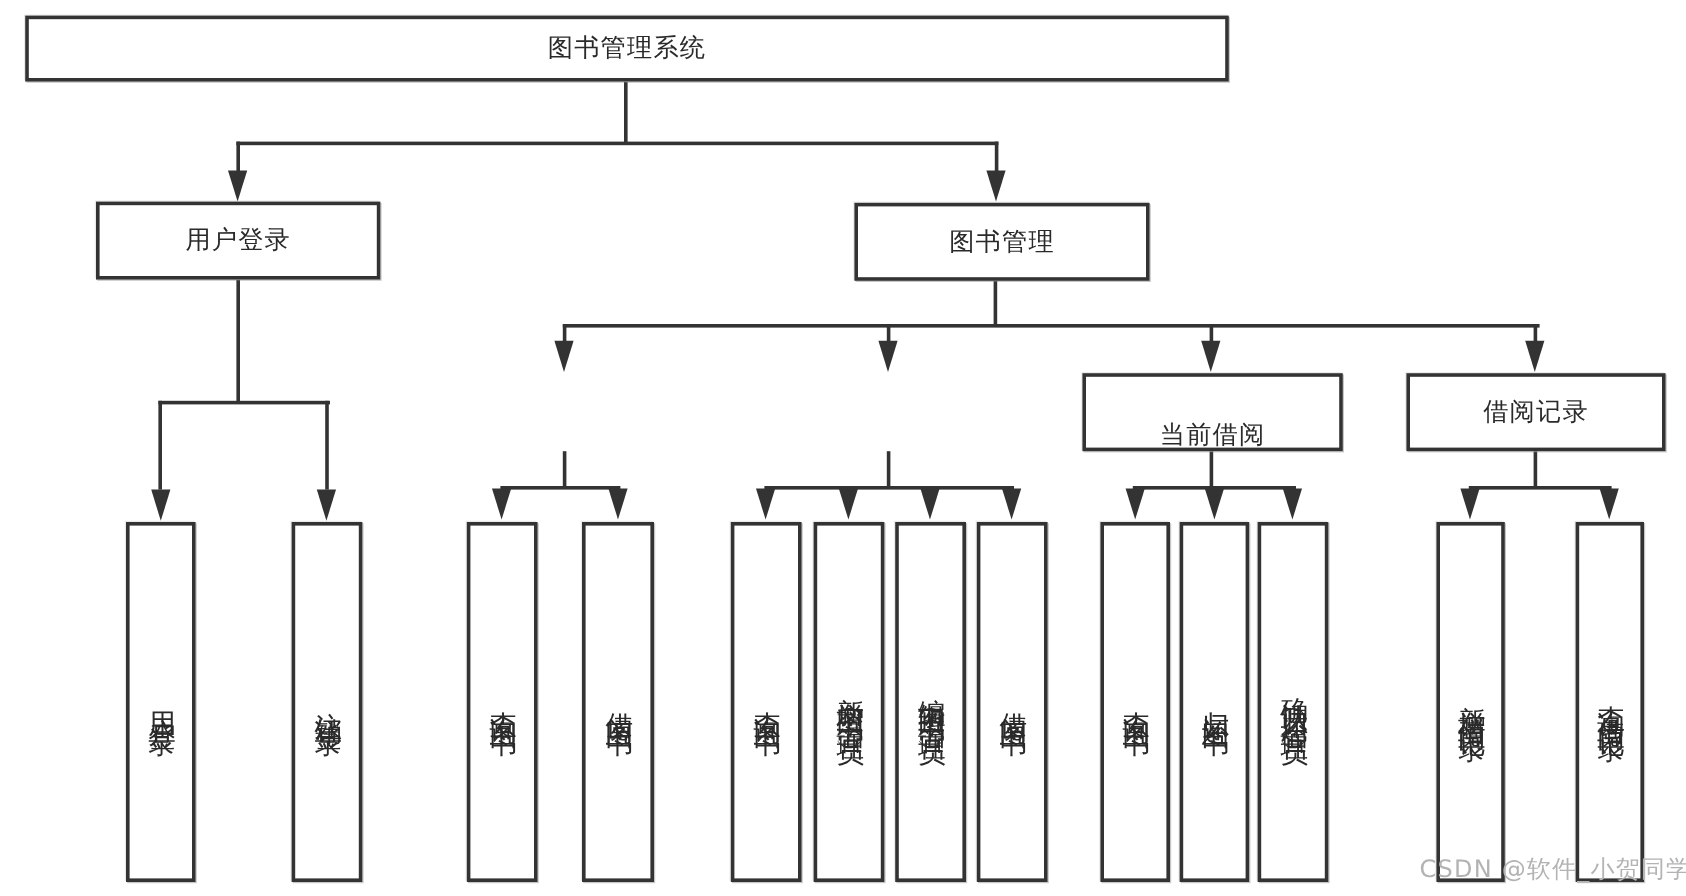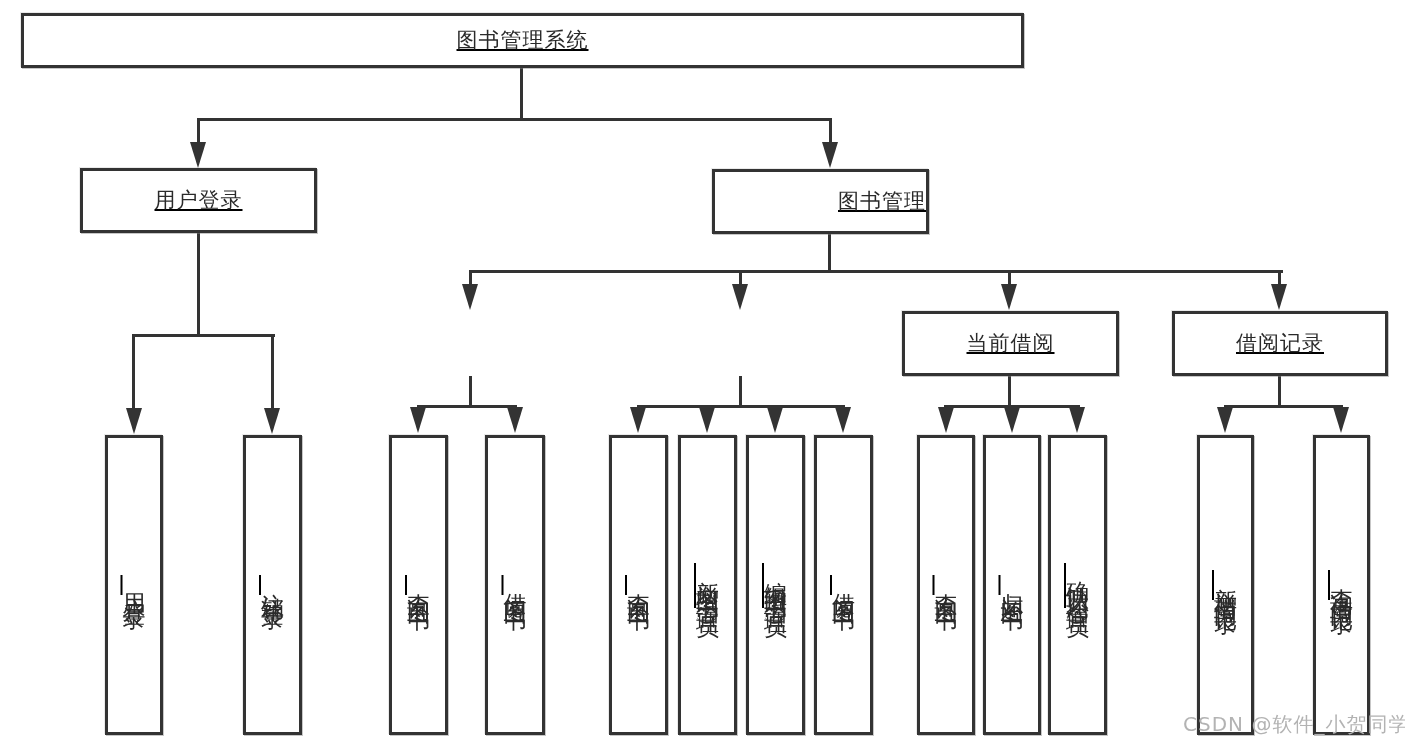--- a/index.html
+++ b/index.html
@@ -5,21 +5,20 @@
   html,body{margin:0;padding:0;background:#ffffff;}
   #canvas{
     position:relative;width:1405px;height:747px;background:#ffffff;
     font-family:"DejaVu Sans","Liberation Sans",sans-serif;overflow:hidden;
   }
   .box{
     position:absolute;box-sizing:border-box;background:#ffffff;
     border:3px solid #333333;display:flex;align-items:center;justify-content:center;
     box-shadow:1px 1px 0 rgba(130,130,130,0.45), -1px -1px 0 rgba(170,170,170,0.25);
     z-index:2;
-    text-decoration:underline;
   }
   .hlabel{
     font-size:21px;color:#2a2a2a;letter-spacing:1px;line-height:1;white-space:nowrap;
   }
   .vlabel{
     writing-mode:vertical-rl;text-orientation:mixed;
     font-size:23px;color:#2a2a2a;letter-spacing:5px;line-height:1;
   }
   .ln{position:absolute;background:#333333;z-index:1;}
   .arrow{
@@ -37,25 +36,25 @@
 
 <div id="canvas">
 
   <div class="box" style="left:21px;top:13px;width:1003px;height:55px;">
     <span class="hlabel">图书管理系统</span>
   </div>
 
   <div class="box" style="left:80px;top:168px;width:237px;height:65px;">
     <span class="hlabel">用户登录</span>
   </div>
-  <div class="box" style="left:712px;top:169px;width:217px;height:65px;justify-content:flex-end;">
+  <div class="box" style="left:712px;top:169px;width:246px;height:65px;">
     <span class="hlabel">图书管理</span>
   </div>
 
-  <div class="box" style="left:902px;top:311px;width:217px;height:65px;">
+  <div class="box" style="left:902px;top:311px;width:217px;height:65px;align-items:flex-end;">
     <span class="hlabel">当前借阅</span>
   </div>
   <div class="box" style="left:1172px;top:311px;width:216px;height:65px;">
     <span class="hlabel">借阅记录</span>
   </div>
 
   <div class="box" style="left:105px;top:435px;width:58px;height:300px;">
     <span class="vlabel">用户登录</span>
   </div>
   <div class="box" style="left:243px;top:435px;width:59px;height:300px;">

